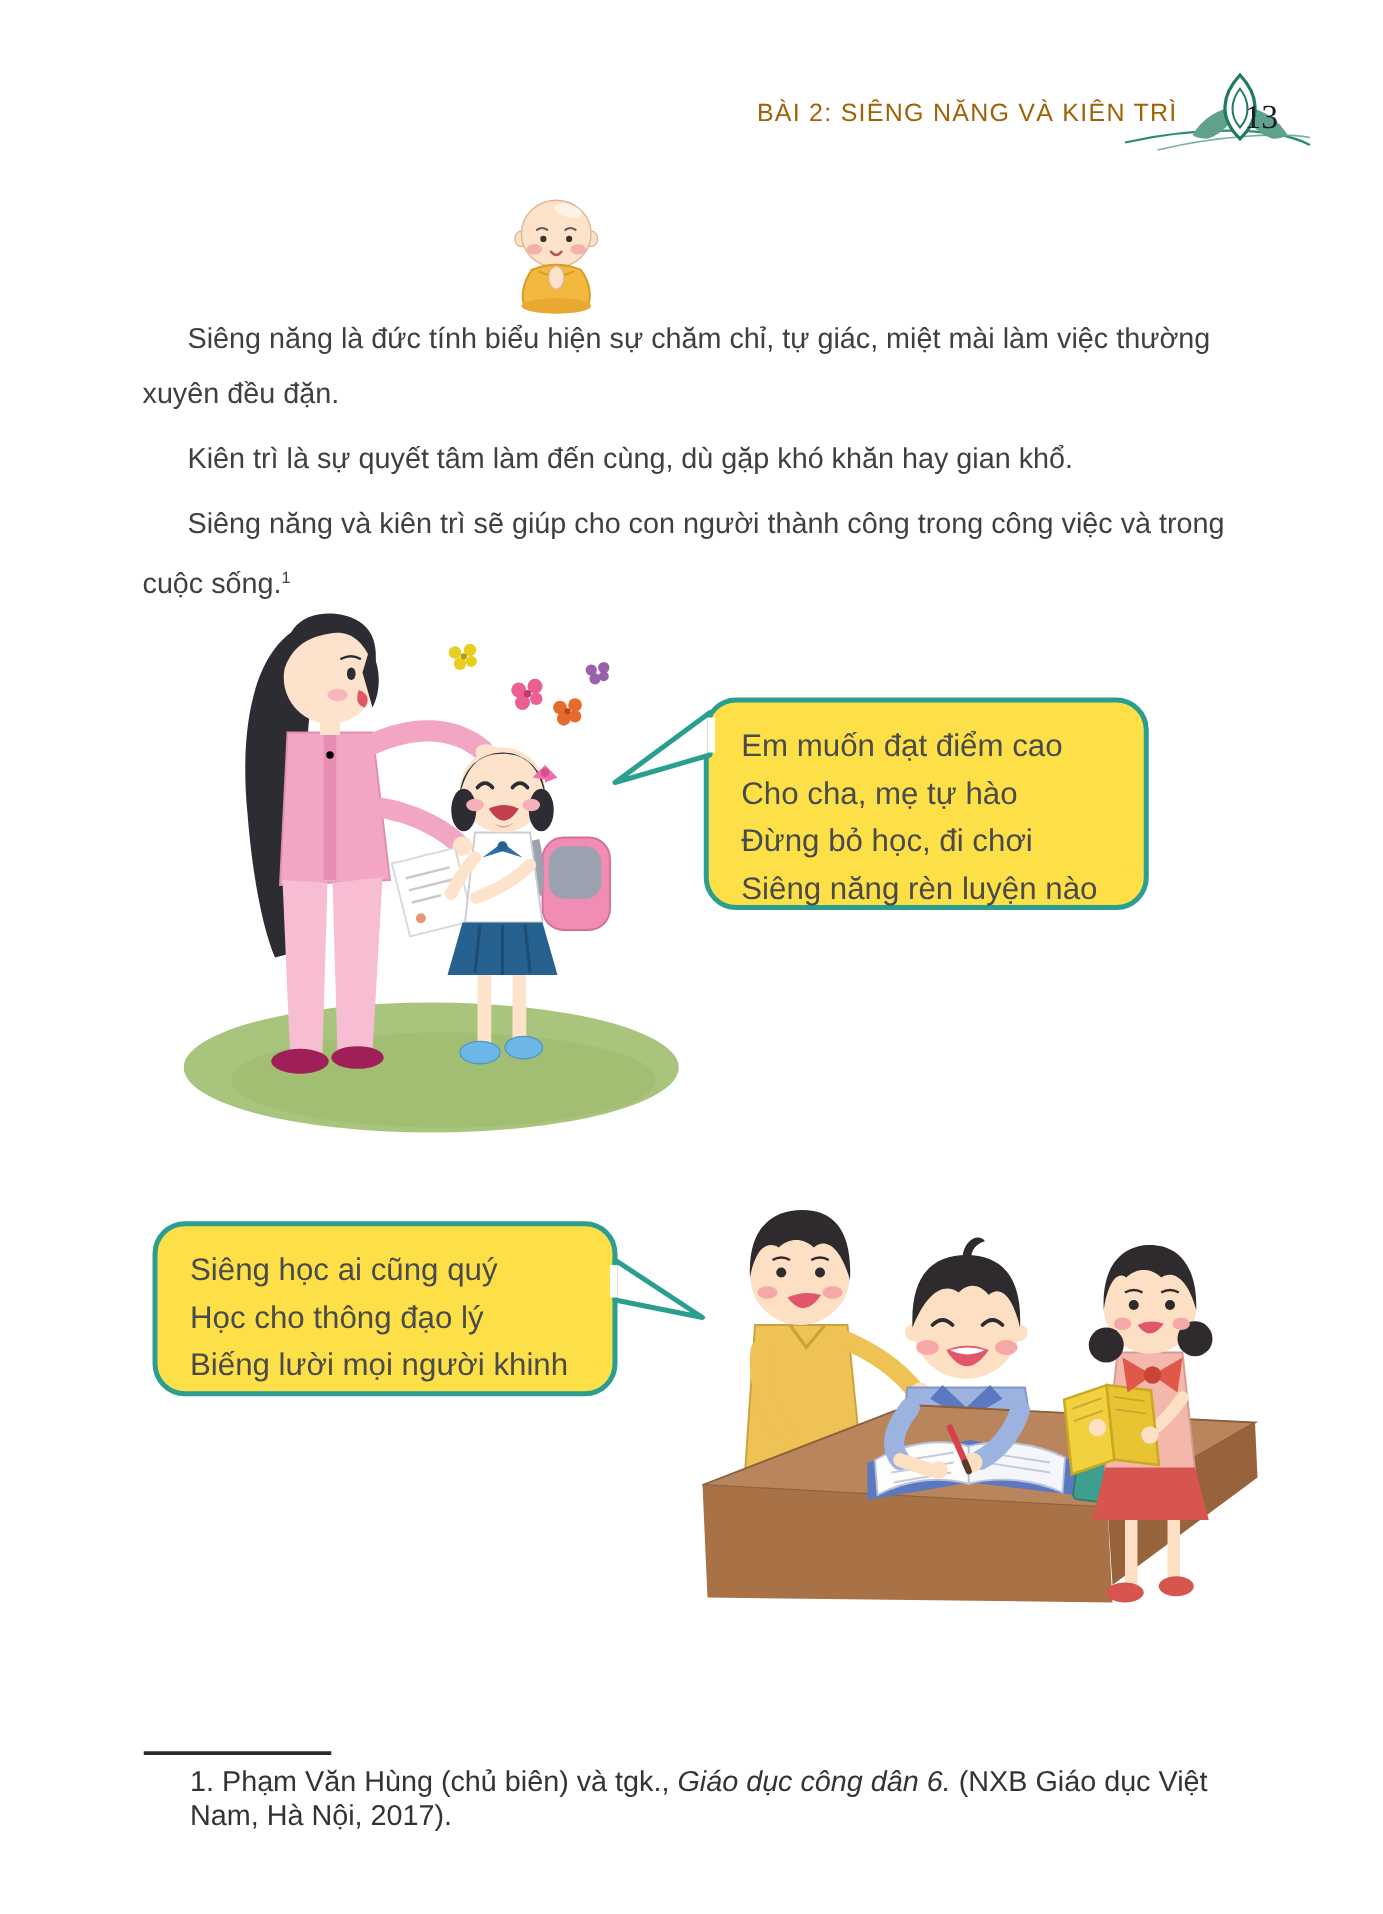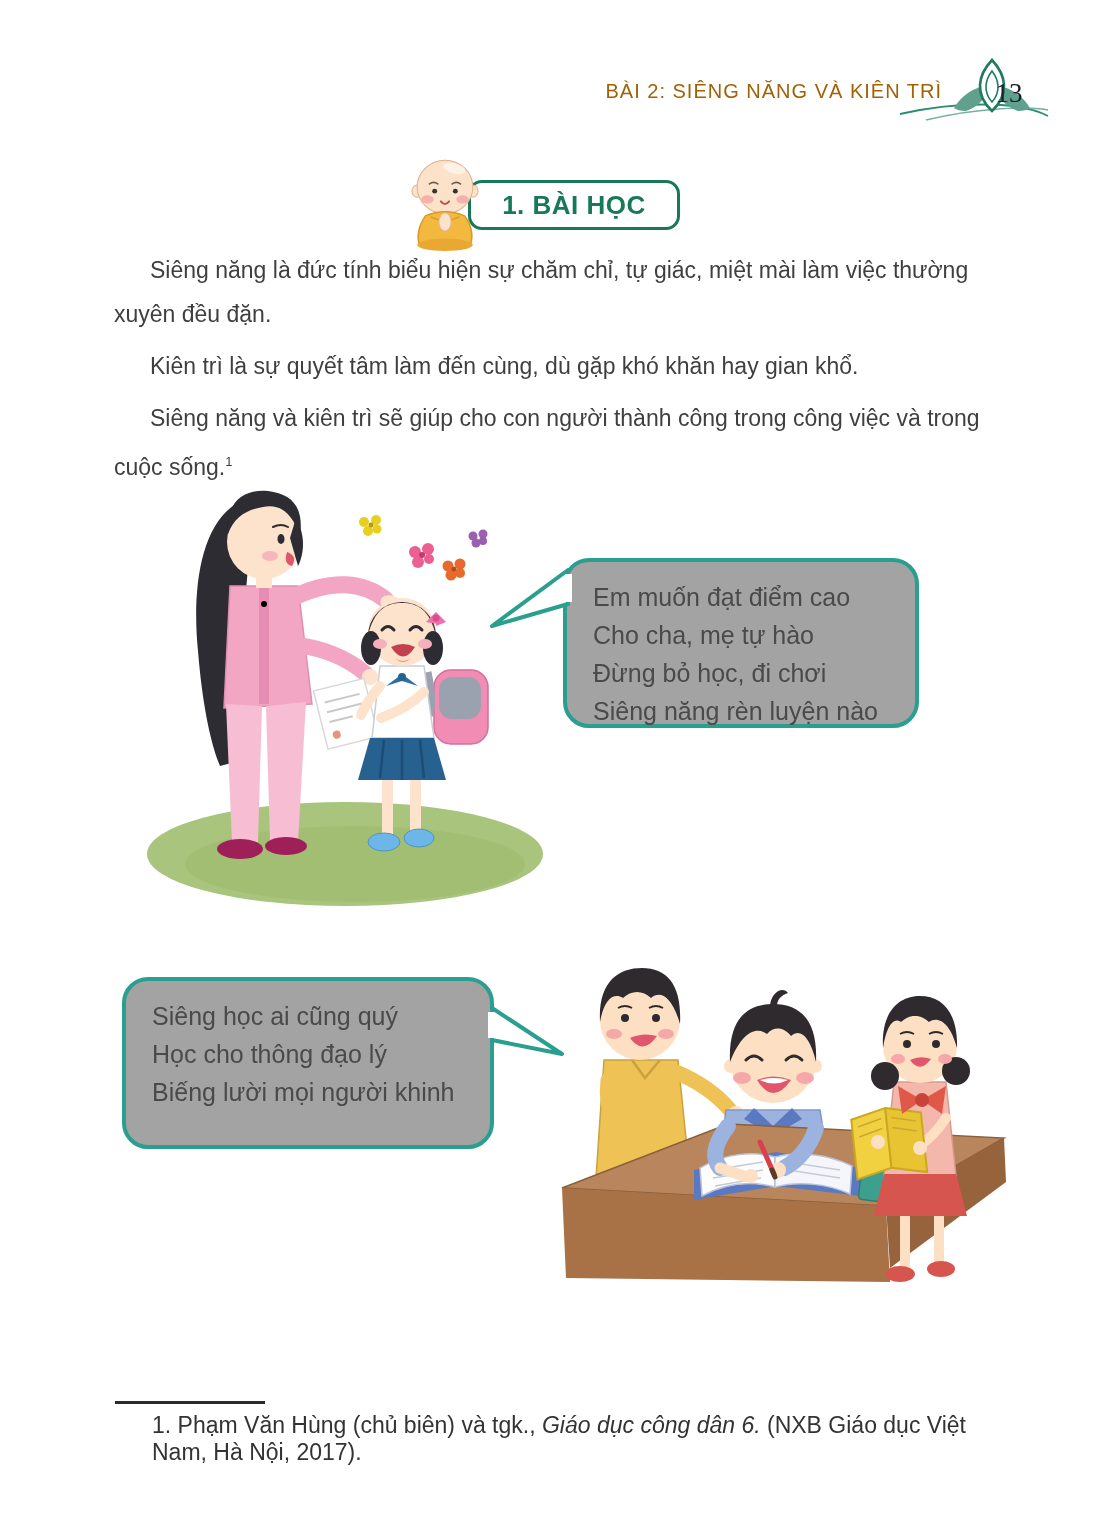--- a/index.html
+++ b/index.html
@@ -29,26 +29,26 @@
   .monk { position:absolute; left:404px; top:154px; width:82px; height:98px; }
   
   .content {
     position:absolute; left:114px; top:248px; width:882px;
     font-size:23px; line-height:44px; color:#3f3f3f;
   }
   .content p { text-indent:36px; margin-bottom:8px; }
   .content sup { font-size:13px; }
   
   .bubble {
-    position:absolute; background:#a3a3a3; border:4px solid #2a9e8f; border-radius:26px;
+    position:absolute; background:#fde047; border:4px solid #2a9e8f; border-radius:26px;
     color:#4a4a4a; font-size:25px; line-height:38px; padding:16px 10px 10px 26px;
     z-index:3;
   }
   .bubble-1 { left:563px; top:558px; width:356px; height:170px; }
-  .bubble-2 { left:122px; top:977px; width:372px; height:172px; }
+  .bubble-2 { left:122px; top:977px; width:372px; height:140px; }
   .tail { position:absolute; z-index:4; }
   
   .illus-1 { position:absolute; left:140px; top:446px; width:420px; height:470px; z-index:1; }
   .illus-2 { position:absolute; left:548px; top:948px; width:460px; height:345px; z-index:1; }
   
   .footnote-rule { position:absolute; left:115px; top:1401px; width:150px; height:3px; background:#2b2b2b; }
   .footnote {
     position:absolute; left:114px; top:1412px; width:900px;
     font-size:23px; color:#333; padding-left:38px;
   }
@@ -65,23 +65,20 @@
       <path d="M2,58 C55,46 120,44 150,60" stroke="#2e8b74" fill="none" stroke-width="1.8"></path>
       <path d="M28,64 C78,52 128,50 150,54" stroke="#74b0a0" fill="none" stroke-width="1.4"></path>
       <path d="M56,52 Q68,32 92,29 Q86,49 68,55 Q60,55 56,52 Z" fill="#5fa18c"></path>
       <path d="M132,52 Q120,32 96,29 Q102,49 120,55 Q128,55 132,52 Z" fill="#5fa18c"></path>
       <path d="M94,4 C80,19 76,38 94,55 C112,38 108,19 94,4 Z" fill="#ffffff" stroke="#1f7a60" stroke-width="2.6"></path>
       <path d="M94,15 C87,24 85,36 94,46 C103,36 101,24 94,15 Z" fill="none" stroke="#1f7a60" stroke-width="1.6"></path>
     </svg>
     <span class="page-number">13</span>
   </div>
 
-  <div class="badge">
-    <span>1. BÀI HỌC</span>
-  </div>
   <svg class="monk" viewBox="0 0 78 95">
     <ellipse cx="12" cy="36" rx="5" ry="6" fill="#fbe2c8" stroke="#e0b290"></ellipse>
     <ellipse cx="66" cy="36" rx="5" ry="6" fill="#fbe2c8" stroke="#e0b290"></ellipse>
     <ellipse cx="39" cy="32" rx="27" ry="26" fill="#fbe2c8" stroke="#e0b290"></ellipse>
     <ellipse cx="48" cy="14" rx="11" ry="5" fill="#ffffff" opacity="0.55" transform="rotate(14 48 14)"></ellipse>
     <path d="M24,29 Q28,26 32,29" stroke="#6b5b4e" stroke-width="1.6" fill="none" stroke-linecap="round"></path>
     <path d="M46,29 Q50,26 54,29" stroke="#6b5b4e" stroke-width="1.6" fill="none" stroke-linecap="round"></path>
     <circle cx="29" cy="36" r="2.4" fill="#3a3230"></circle>
     <circle cx="49" cy="36" r="2.4" fill="#3a3230"></circle>
     <ellipse cx="22" cy="44" rx="6" ry="4" fill="#f5a8a8" opacity="0.85"></ellipse>

